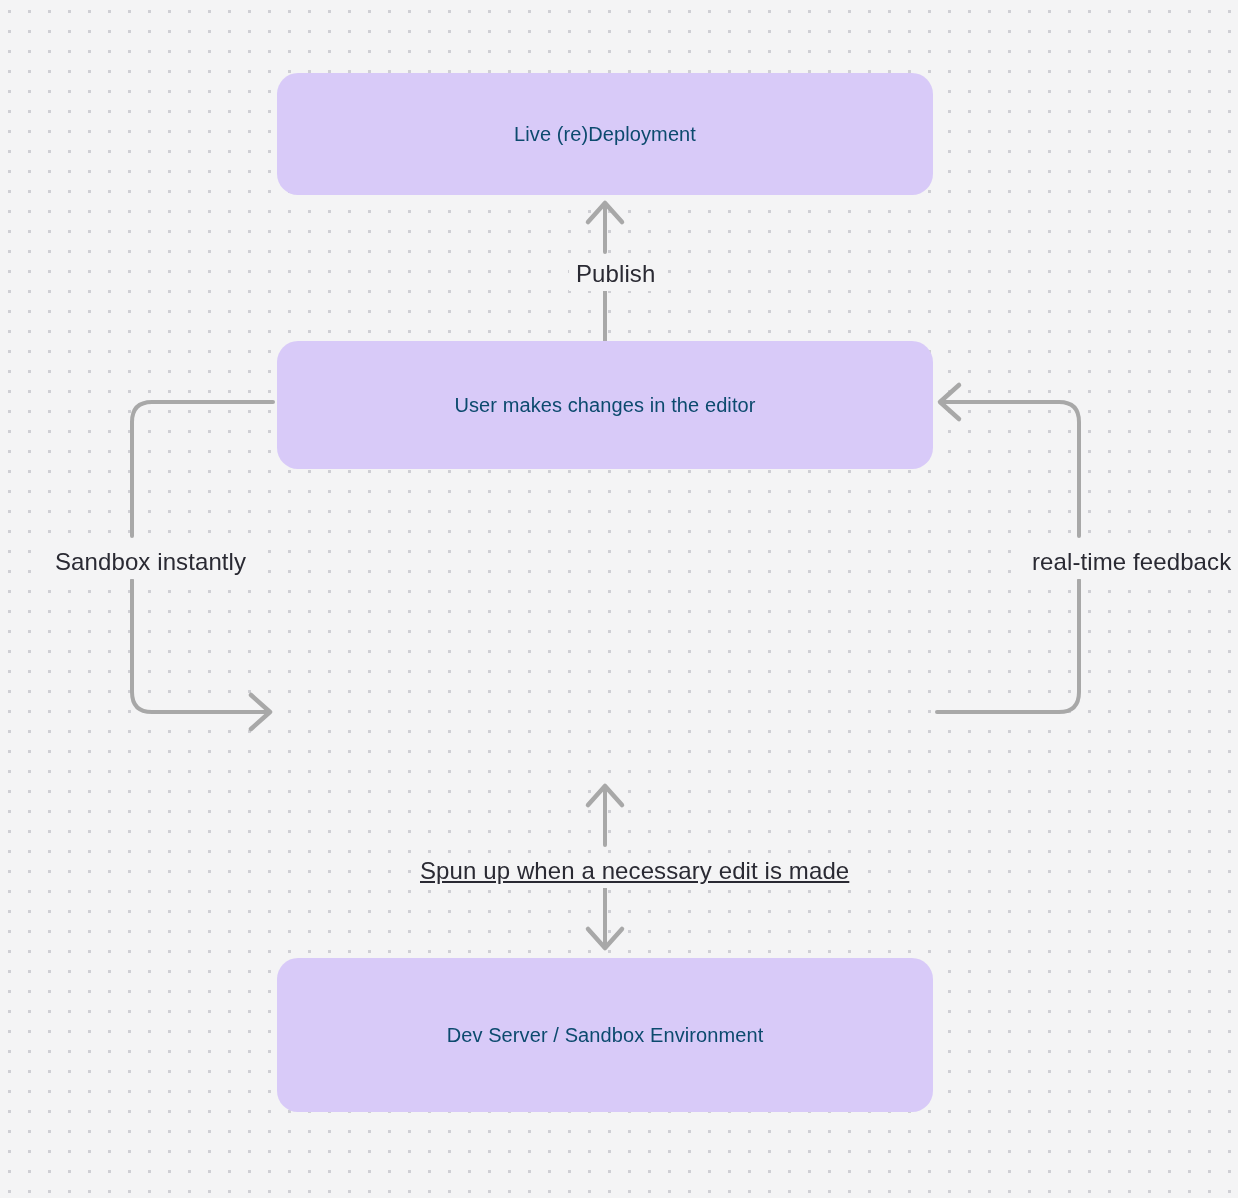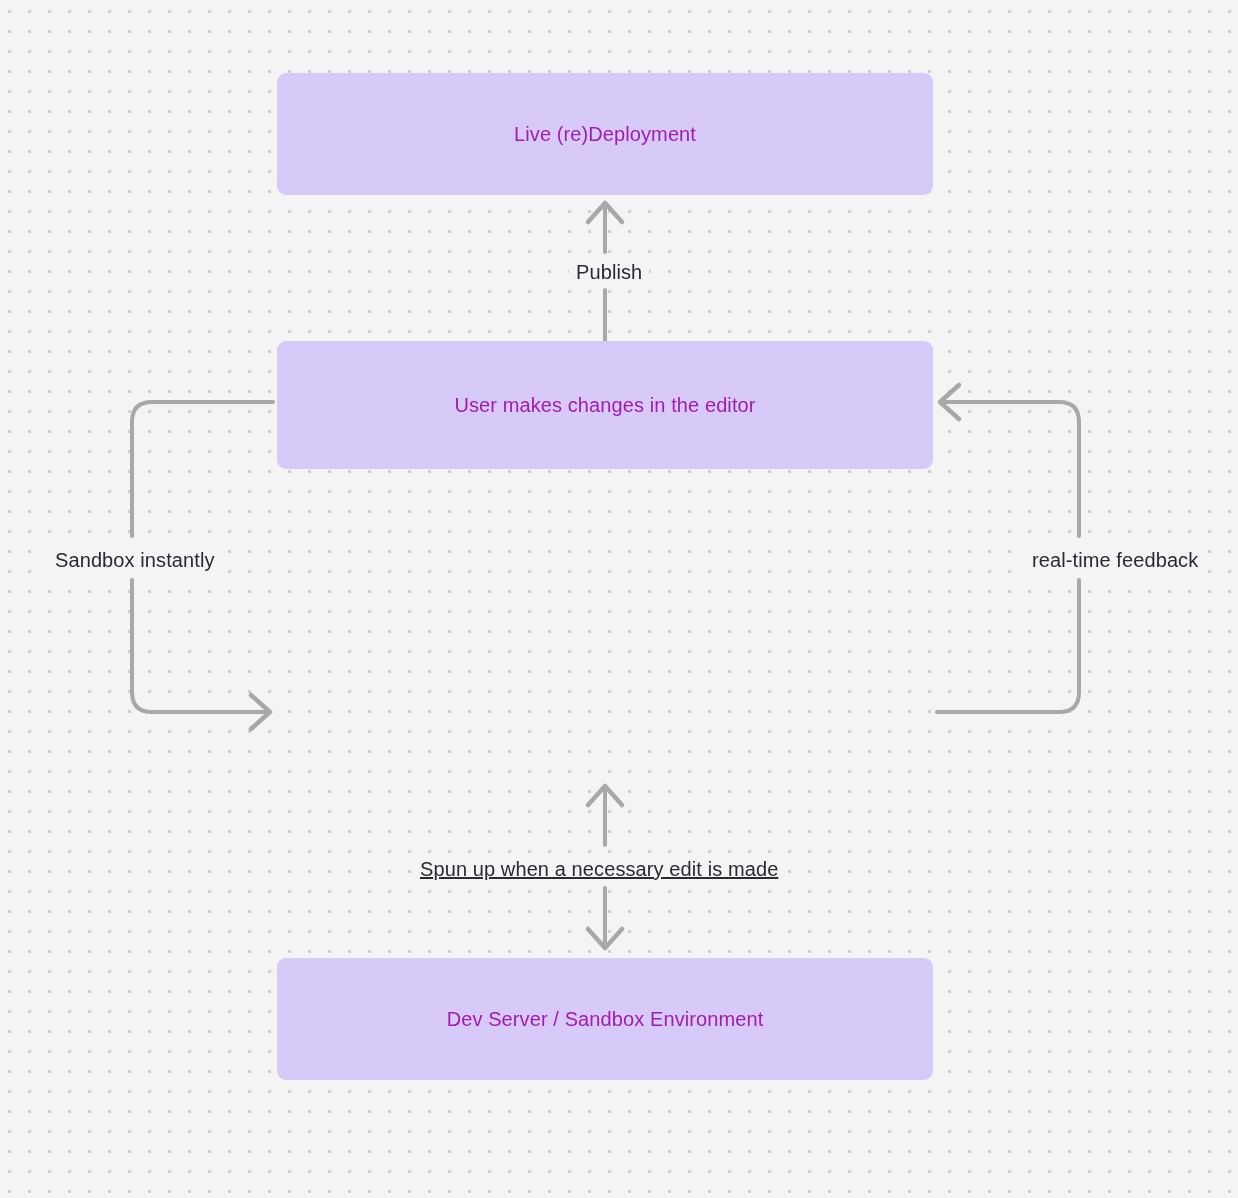--- a/index.html
+++ b/index.html
@@ -33,42 +33,42 @@
     width: 1238px;
     height: 1198px;
     pointer-events: none;
   }
 
   
   .node {
     position: absolute;
     box-sizing: border-box;
     background: #d8caf8;
-    border-radius: 9px;
+    border-radius: 21px;
     display: flex;
     align-items: center;
     justify-content: center;
     text-align: center;
-    color: #a21caf;
+    color: #0c4a6e;
     font-size: 20px;
     line-height: 1.3;
     letter-spacing: 0.1px;
     padding: 6px 16px;
   }
 
   #node-live       { left: 277px; top: 73px;  width: 656px; height: 122px; }
   #node-editor     { left: 277px; top: 341px; width: 656px; height: 128px; }
   #node-preview    { left: 277px; top: 650px; width: 656px; height: 122px; }
-  #node-devserver  { left: 277px; top: 958px; width: 656px; height: 122px; }
+  #node-devserver  { left: 277px; top: 958px; width: 656px; height: 154px; }
 
   
   .edge-label {
     position: absolute;
     color: #2a2a33;
-    font-size: 20px;
+    font-size: 24px;
     line-height: 1.2;
     white-space: nowrap;
     background: #f4f4f5;
     padding: 2px 7px;
     letter-spacing: 0.1px;
   }
 
   #label-publish     { left: 569px; top: 258px; }
   #label-spun        { left: 413px; top: 855px; text-decoration: underline; }
   #label-updates     { left: 48px;  top: 546px; }

